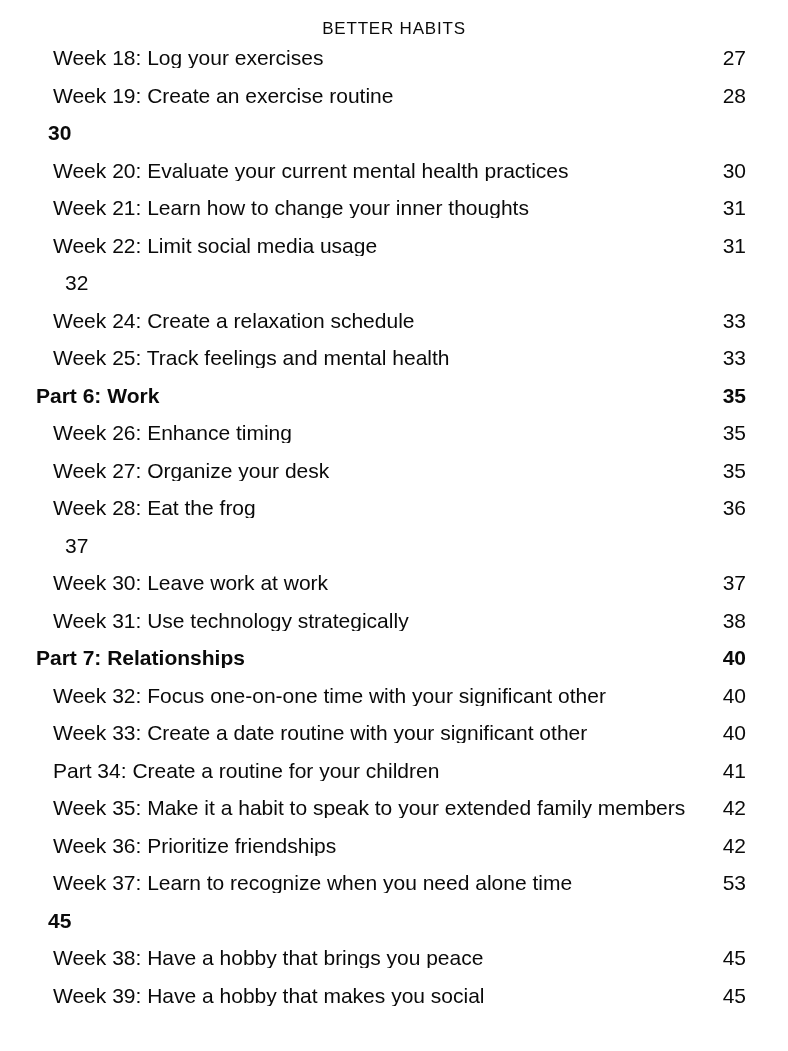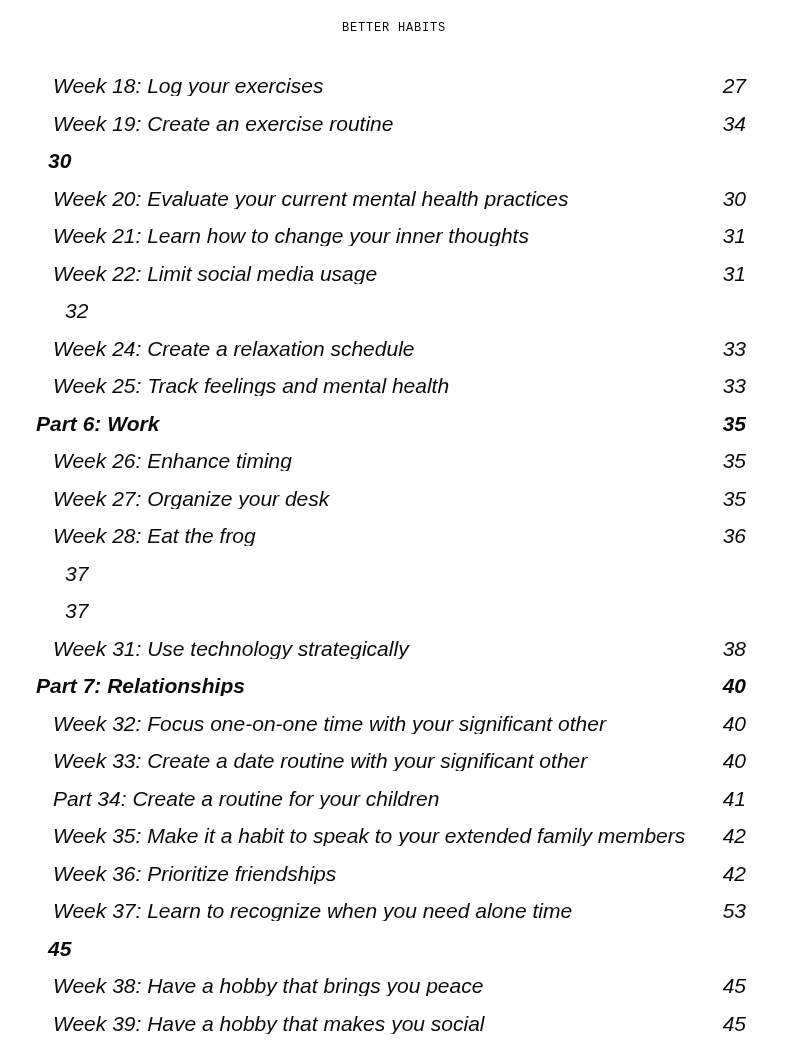--- a/index.html
+++ b/index.html
@@ -13,31 +13,28 @@
     height: 1051px;
     background: #ffffff;
     color: #0a0a0a;
     font-family: "Liberation Sans", sans-serif;
     overflow: hidden;
     box-sizing: border-box;
   }
   .doc-title {
     padding-top: 18px;
     text-align: center;
-    font-size: 12px;
+    font-size: 17px;
     letter-spacing: 0.8px;
     line-height: 21px;
     color: #0a0a0a;
-    font-family: Liberation Mono, monospace;
   }
   .toc {
-    margin-top: 28px;
     padding-left: 36px;
     padding-right: 42px;
-    font-style: italic;
   }
   .toc-row {
     height: 37.5px;
     display: flex;
     align-items: center;
     font-size: 21px;
     line-height: 1;
   }
   .toc-row.part {
     font-weight: bold;
@@ -61,21 +58,21 @@
 
 <div class="page">
   <div class="doc-title">BETTER HABITS</div>
   <div class="toc">
       <div class="toc-row week">
         <span class="toc-label">Week 18: Log your exercises</span>
         <span class="toc-page">27</span>
       </div>
       <div class="toc-row week">
         <span class="toc-label">Week 19: Create an exercise routine</span>
-        <span class="toc-page">34</span>
+        <span class="toc-page">28</span>
       </div>
       <div class="toc-row part">
         <span class="toc-page">30</span>
       </div>
       <div class="toc-row week">
         <span class="toc-label">Week 20: Evaluate your current mental health practices</span>
         <span class="toc-page">30</span>
       </div>
       <div class="toc-row week">
         <span class="toc-label">Week 21: Learn how to change your inner thoughts</span>
@@ -109,20 +106,21 @@
         <span class="toc-page">35</span>
       </div>
       <div class="toc-row week">
         <span class="toc-label">Week 28: Eat the frog</span>
         <span class="toc-page">36</span>
       </div>
       <div class="toc-row week">
         <span class="toc-page">37</span>
       </div>
       <div class="toc-row week">
+        <span class="toc-label">Week 30: Leave work at work</span>
         <span class="toc-page">37</span>
       </div>
       <div class="toc-row week">
         <span class="toc-label">Week 31: Use technology strategically</span>
         <span class="toc-page">38</span>
       </div>
       <div class="toc-row part">
         <span class="toc-label">Part 7: Relationships</span>
         <span class="toc-page">40</span>
       </div>

